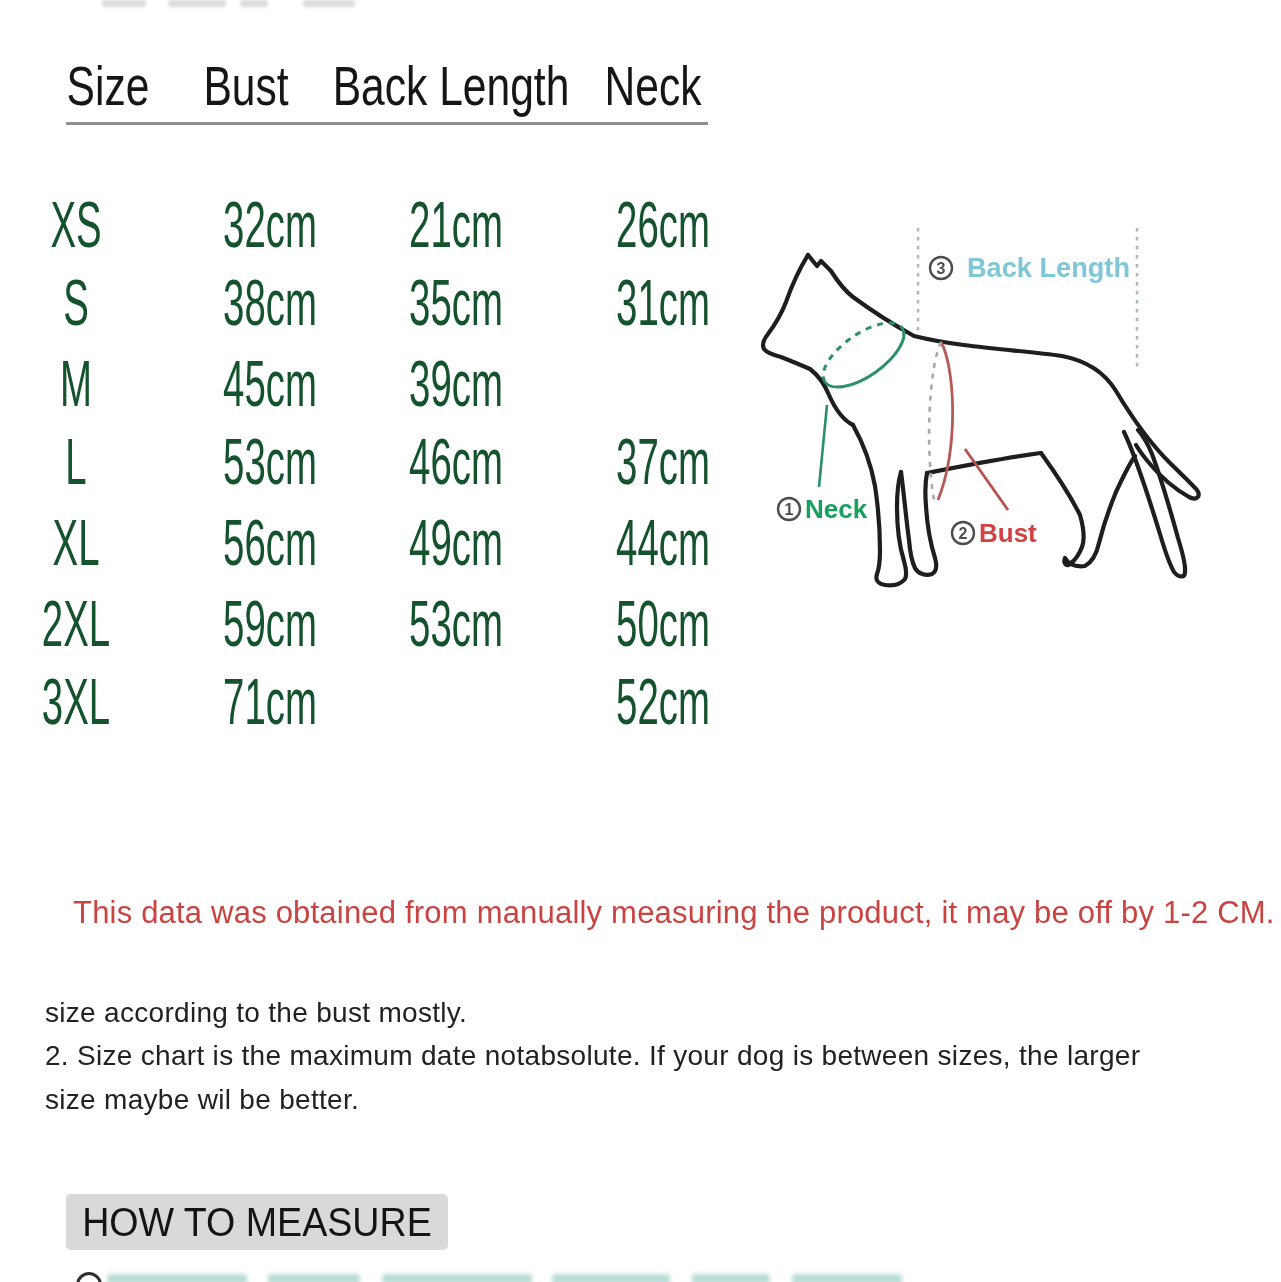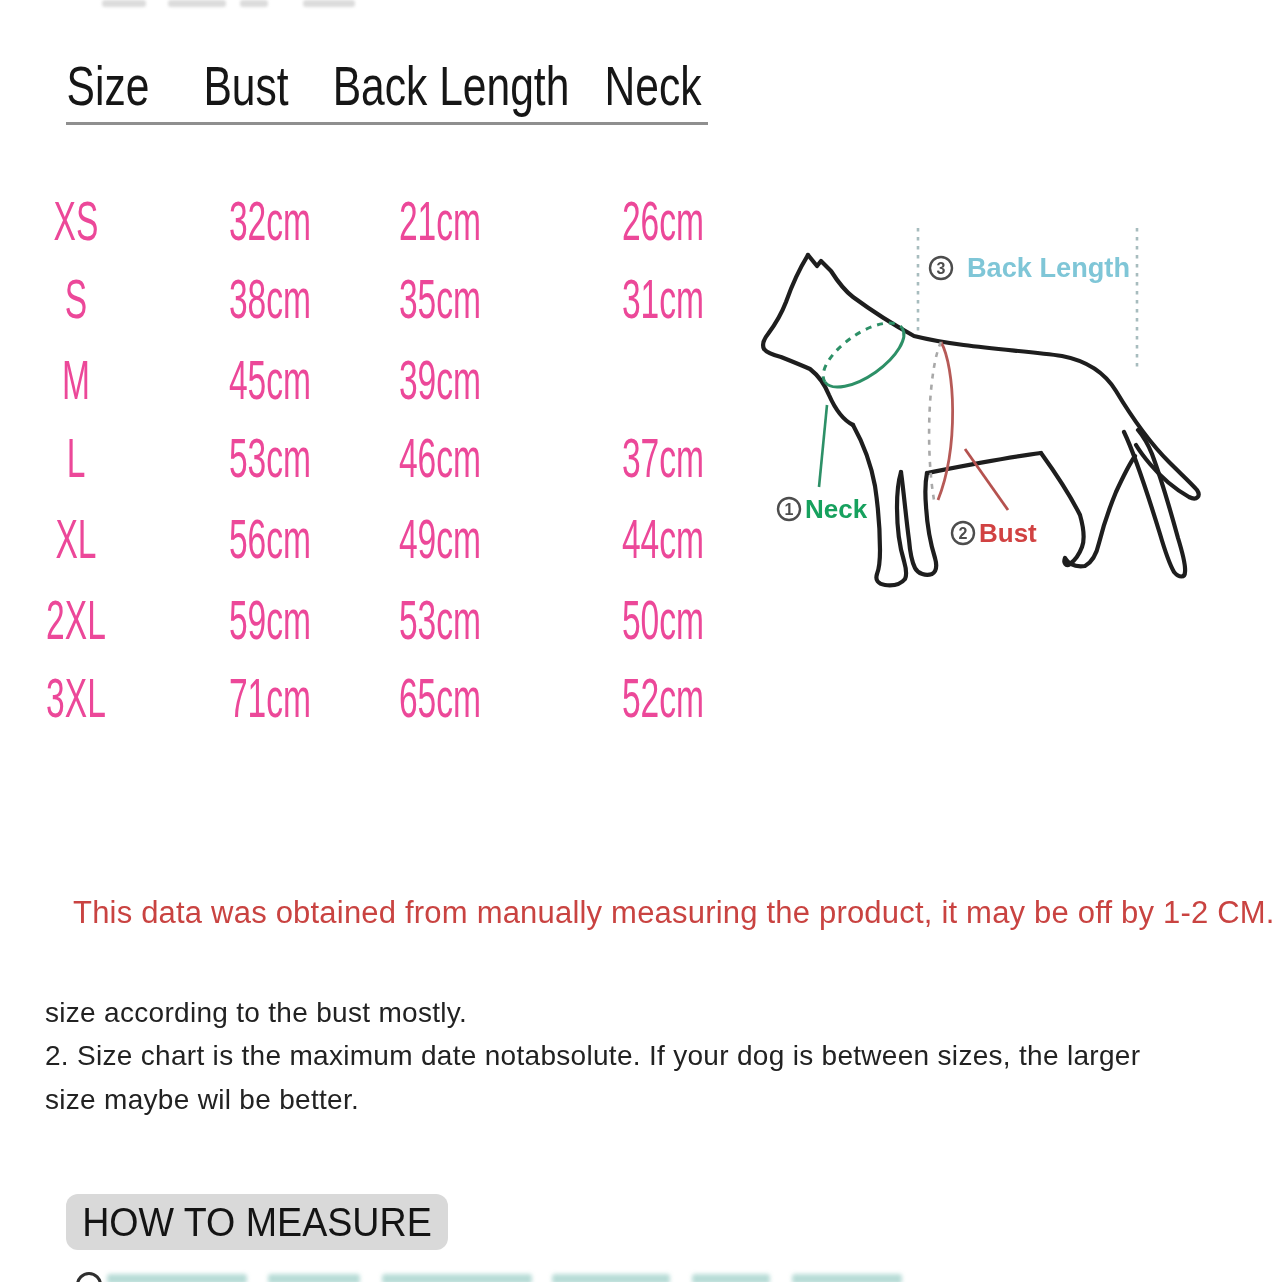--- a/index.html
+++ b/index.html
@@ -5,33 +5,33 @@
   html,body{margin:0;padding:0;background:#ffffff;}
   .page{position:relative;width:1281px;height:1282px;background:#fff;overflow:hidden;
         font-family:"Liberation Sans", sans-serif;color:#1b1b1b;}
 
   
   .hdr-cell{position:absolute;top:58px;transform:translateX(-50%);font-size:56px;
             line-height:1;color:#161616;white-space:nowrap;}
   .hdr-cell>span{display:inline-block;transform:scaleX(0.76);transform-origin:center;}
   .hdr-underline{position:absolute;left:66px;top:122px;width:642px;height:3px;background:#8f8f8f;}
   .t-row{position:absolute;left:0;width:760px;height:64px;}
-  .t-cell{position:absolute;transform:translateX(-50%);font-size:56px;line-height:1;
-          color:#ec4899;white-space:nowrap;}
+  .t-cell{position:absolute;transform:translateX(-50%);font-size:64px;line-height:1;
+          color:#14532d;white-space:nowrap;}
   .t-cell>span{display:inline-block;transform:scaleX(0.60);transform-origin:center;}
-  .c-size{left:76px;} .c-bust{left:270px;} .c-back{left:440px;} .c-neck{left:663px;}
+  .c-size{left:76px;} .c-bust{left:270px;} .c-back{left:456px;} .c-neck{left:663px;}
 
   
   .red-note{position:absolute;left:73px;top:895px;font-size:31px;letter-spacing:.2px;color:#c94341;}
   .note-line{position:absolute;left:45px;font-size:28px;letter-spacing:.3px;color:#222;}
   .nl0{top:952px;} .nl1{top:997px;} .nl2{top:1040px;} .nl3{top:1084px;} .nl4{top:1124px;}
 
   
   .htm-box{position:absolute;left:66px;top:1194px;width:382px;height:56px;background:#d9d9d9;
-           border-radius:12px;display:flex;align-items:center;justify-content:center;}
+           border-radius:5px;display:flex;align-items:center;justify-content:center;}
   .htm-box>span{display:inline-block;font-size:40px;color:#141414;transform:scaleX(0.94);white-space:nowrap;}
 
   
   .top-frag{position:absolute;top:0;height:7px;background:rgba(125,125,125,.28);
             filter:blur(1.5px);border-radius:3px;}
   .teal-frag{position:absolute;top:1274px;height:10px;background:rgba(40,150,135,.33);
              filter:blur(2px);border-radius:3px;}
   .cut-circle{position:absolute;left:76px;top:1272px;width:20px;height:20px;border:3px solid #2f2f2f;
               border-radius:50%;background:#fff;}
 
@@ -85,21 +85,20 @@
   </div>
   <div class="t-row" style="top:592px;">
     <div class="t-cell c-size"><span>2XL</span></div>
     <div class="t-cell c-bust"><span>59cm</span></div>
     <div class="t-cell c-back"><span>53cm</span></div>
     <div class="t-cell c-neck"><span>50cm</span></div>
   </div>
   <div class="t-row" style="top:670px;">
     <div class="t-cell c-size"><span>3XL</span></div>
     <div class="t-cell c-bust"><span>71cm</span></div>
-    <div class="t-cell c-back"><span>65cm</span></div>
     <div class="t-cell c-neck"><span>52cm</span></div>
   </div>
 
   <svg class="dog-svg" width="540" height="460" viewBox="0 0 540 460">
 
     <g stroke="#1e1e1e" stroke-width="4.2" fill="none" stroke-linecap="round" stroke-linejoin="round">
       <path d="M 67,60 L 76,71 L 80,66 L 90,76
                C 97,87 104,96 112,102
                C 131,116 153,130 173,141
                C 221,153 281,155 321,161

